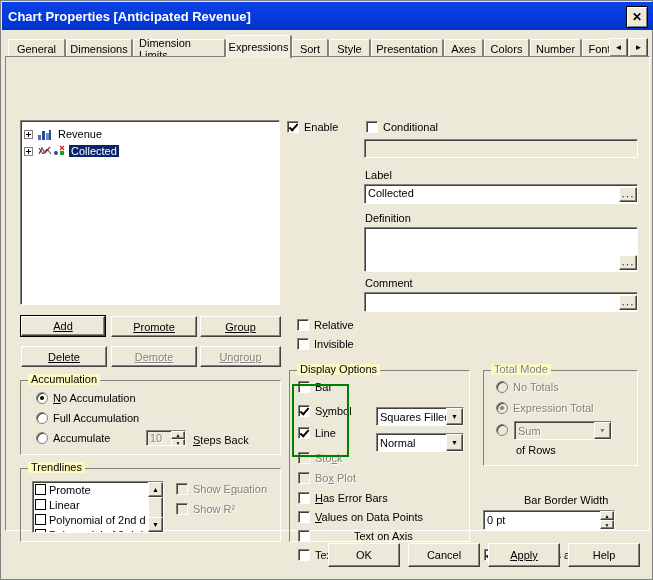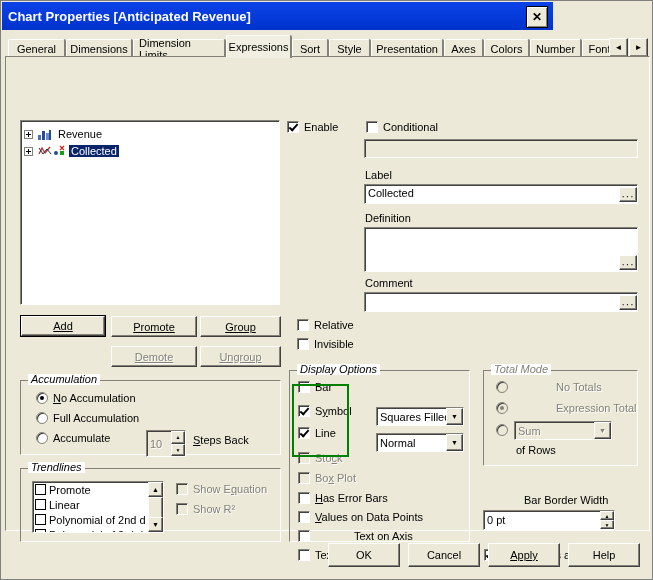--- a/index.html
+++ b/index.html
@@ -9,21 +9,21 @@
     font-family:"Liberation Sans", sans-serif;
     font-size:11px;
     color:#000;
     overflow:hidden;
     -webkit-font-smoothing:none;
   }
   #app{position:relative;width:653px;height:580px;box-sizing:border-box;
        border:1px solid #808080;background:#ece9d8;}
 
   
-  #titlebar{position:absolute;left:1px;top:1px;width:551px;height:28px;
+  #titlebar{position:absolute;left:1px;top:1px;width:651px;height:28px;
     background:#0a3ddc;
     background:linear-gradient(to bottom,#0b42e8 0%,#0033cc 100%);
     display:flex;align-items:center;text-align:right;}
   #title-text{color:#fff;font-weight:bold;font-size:13px;margin-left:6px;
     letter-spacing:0px;white-space:nowrap;}
   #close-btn{position:absolute;right:5px;top:4px;width:20px;height:20px;
     background:#ece9d8;border:1px solid #000;
     box-shadow:inset 1px 1px 0 #fff, inset -1px -1px 0 #848278;
     display:flex;align-items:center;justify-content:center;
     font-size:12px;font-weight:bold;line-height:1;cursor:default;}
@@ -65,22 +65,22 @@
   .btn.disabled{color:#848278;text-shadow:1px 1px 0 #fff;}
   .btn.defaulted{border:1px solid #000;box-shadow:none;}
   .btn.defaulted .inner{border:1px solid #fff;border-right-color:#424142;
        border-bottom-color:#424142;box-shadow:inset -1px -1px 0 #848278;
        width:100%;height:100%;display:flex;align-items:center;
        justify-content:center;box-sizing:border-box;}
 
   .group{position:absolute;border:1px solid #fff;
          border-left-color:#848278;border-top-color:#848278;
          box-sizing:border-box;}
-  .group > .gtitle{position:absolute;top:-7px;left:7px;background:#ffffff;
-         padding:0 3px;font-size:11px;line-height:11px;font-style:italic;}
+  .group > .gtitle{position:absolute;top:-7px;left:7px;background:#fef9c3;
+         padding:0 3px;font-size:11px;line-height:11px;}
   .group.dis > .gtitle{color:#848278;text-shadow:1px 1px 0 #fff;}
 
   .cb{position:absolute;display:flex;align-items:center;font-size:11px;
       white-space:nowrap;cursor:default;}
   .cb .box{width:12px;height:12px;background:#fff;
       border:1px solid #848278;border-right-color:#fff;border-bottom-color:#fff;
       box-shadow:inset 1px 1px 0 #424142;margin-right:5px;flex:none;
       position:relative;box-sizing:border-box;}
   .cb .box.checked::after{content:"";position:absolute;left:3px;top:0px;
       width:3px;height:7px;border:solid #000;border-width:0 2px 2px 0;
@@ -88,21 +88,21 @@
   .cb.dis{color:#848278;text-shadow:1px 1px 0 #fff;}
   .cb.dis .box{background:#ece9d8;}
 
   .rb{position:absolute;display:flex;align-items:center;font-size:11px;
       white-space:nowrap;cursor:default;}
   .rb .circ{width:12px;height:12px;border-radius:50%;background:#fff;
       border:1px solid #848278;box-shadow:inset 1px 1px 0 #424142;
       margin-right:5px;flex:none;position:relative;box-sizing:border-box;}
   .rb .circ.on::after{content:"";position:absolute;left:3px;top:3px;
       width:4px;height:4px;border-radius:50%;background:#000;}
-  .rb.dis{color:#848278;text-shadow:1px 1px 0 #fff;gap:43px;}
+  .rb.dis{color:#848278;text-shadow:1px 1px 0 #fff;}
   .rb.dis .circ{background:#ece9d8;}
   .rb.dis .circ.on::after{background:#848278;}
 
   .fld{position:absolute;background:#fff;border:1px solid #848278;
        border-right-color:#fff;border-bottom-color:#fff;
        box-shadow:inset 1px 1px 0 #424142;box-sizing:border-box;
        font-size:11px;padding:2px 3px;overflow:hidden;white-space:nowrap;}
   .fld.dis{background:#ece9d8;}
   .ellipsis-btn{position:absolute;width:18px;height:15px;background:#ece9d8;
        border:1px solid #fff;border-right-color:#424142;
@@ -256,20 +256,23 @@
       <span class="inner">
           <span class="u">Add</span>
         </span>
     </div>
     <div class="btn" style="position:absolute;left:105px;top:259px;width:86px;height:21px;">
       <span class="u">Promote</span>
     </div>
     <div class="btn" style="position:absolute;left:194px;top:259px;width:81px;height:21px;">
       <span class="u">Group</span>
     </div>
+    <div class="btn" style="position:absolute;left:15px;top:289px;width:86px;height:21px;">
+      <span class="u">Delete</span>
+    </div>
     <div class="btn disabled" style="position:absolute;left:105px;top:289px;width:86px;height:21px;">
       <span class="u">Demote</span>
     </div>
     <div class="btn disabled" style="position:absolute;left:194px;top:289px;width:81px;height:21px;">
       <span class="u">Ungroup</span>
     </div>
 
     <div class="cb" style="left:281px;top:64px;">
       <span class="box checked"></span>
       <span>Enable</span>
@@ -308,21 +311,21 @@
         <span><span class="u">N</span>o Accumulation</span>
       </div>
       <div class="rb" style="left:15px;top:31px;">
         <span class="circ"></span>
         <span>Full Accumulation</span>
       </div>
       <div class="rb" style="left:15px;top:51px;">
         <span class="circ"></span>
         <span>Accumulate</span>
       </div>
-      <div class="spin dis" style="left:125px;top:49px;width:40px;height:27px;justify-content:space-between;">
+      <div class="spin dis" style="left:125px;top:49px;width:40px;height:16px;justify-content:space-between;">
         <span class="txt">10</span>
         <span class="btns">
             <div>▲</div>
             <div>▼</div>
           </span>
       </div>
       <div class="lbl" style="left:172px;top:53px;"><span class="u">S</span>teps Back</div>
     </div>
 
     <div class="group" style="left:14px;top:411px;width:261px;height:74px;">

